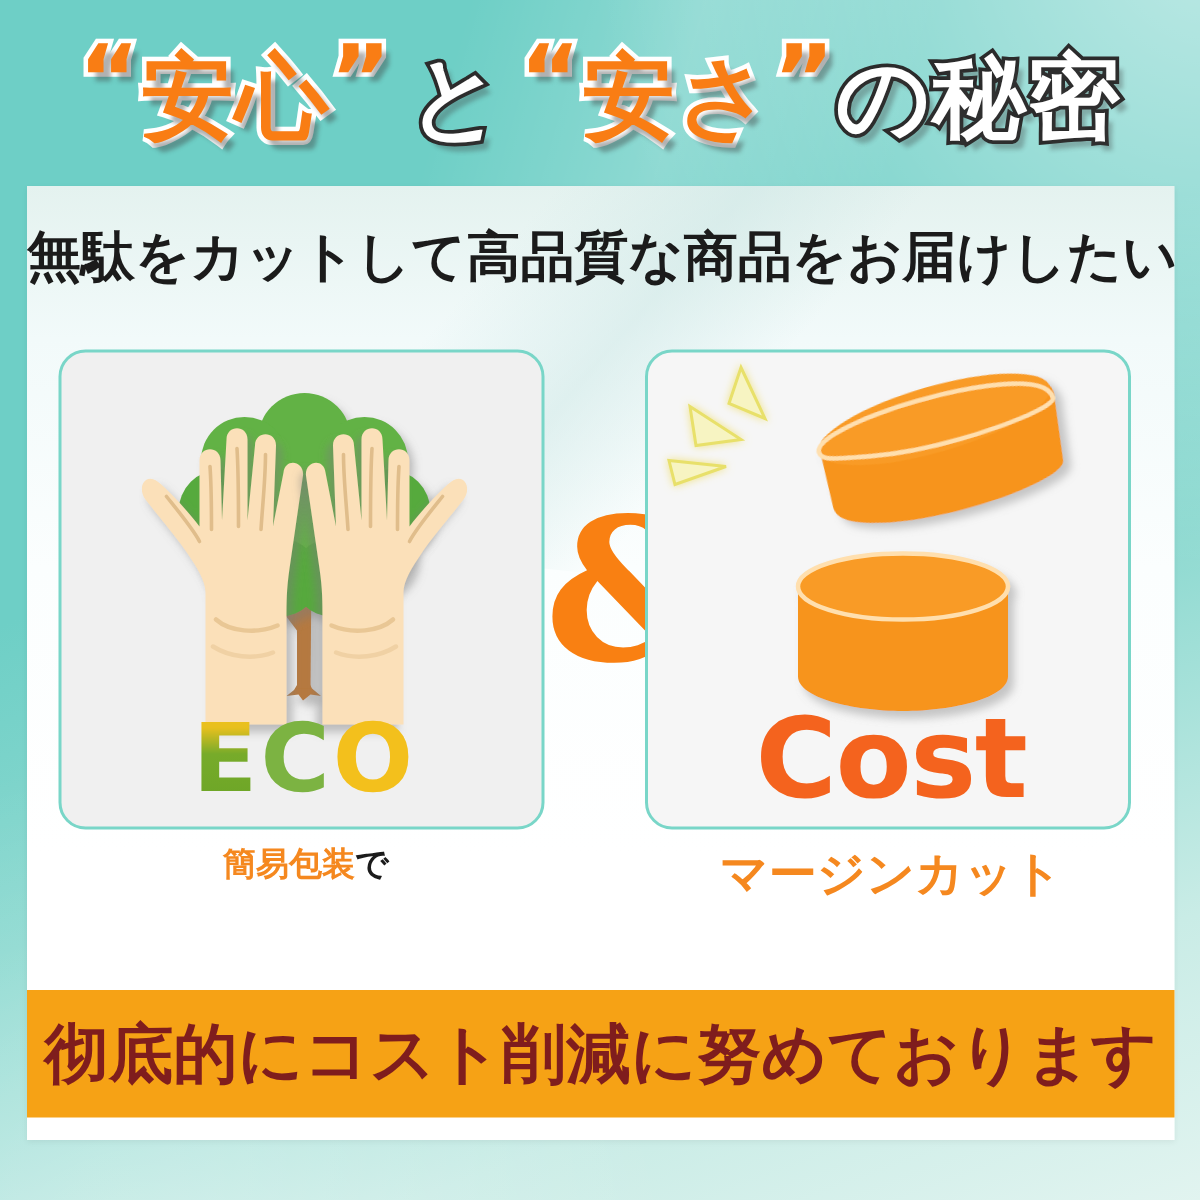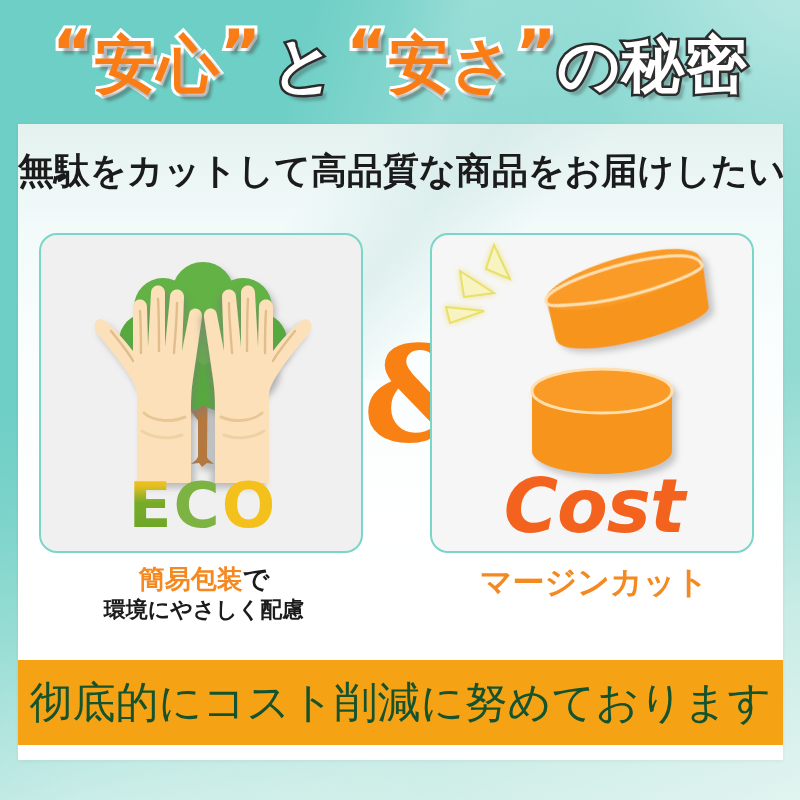--- a/index.html
+++ b/index.html
@@ -175,36 +175,35 @@
   .cost-word {
     position: absolute;
     left: 0; bottom: 8px;
     width: 324px;
     text-align: center;
     font-size: 74px;
     line-height: 1;
     font-weight: bold;
     color: #f4631e;
     font-family: "DejaVu Sans", "Liberation Sans", sans-serif;
-    font-style: italic;
     letter-spacing: -1px;
   }
 
   
   .caption {
     position: absolute;
     width: 360px;
     text-align: center;
     white-space: nowrap;
   }
   .cap-left  { left: 6px;   top: 440px; }
   .cap-right { left: 396px; top: 438px; }
 
   .cap-line1 {
-    font-size: 26px;
+    font-size: 22px;
     font-weight: bold;
     line-height: 1.22;
     color: #1b1b1b;
     font-family: "DejaVu Sans", "Liberation Sans", sans-serif;
   }
   .cap-line2 {
     font-size: 22px;
     font-weight: bold;
     line-height: 1.3;
     color: #1b1b1b;
@@ -219,22 +218,22 @@
     position: absolute;
     left: 18px; top: 660px;
     width: 765px; height: 85px;
     background: #f6a215;
     display: flex;
     align-items: center;
     justify-content: center;
   }
   .bottom-bar-text {
     font-size: 43px;
-    font-weight: normal;
-    color: #14532d;
+    font-weight: bold;
+    color: #7f1d1d;
     letter-spacing: 0px;
     white-space: nowrap;
     font-family: "DejaVu Sans", "Liberation Sans", sans-serif;
   }
 </style>
 </head>
 <body>
 
 <div id="banner">
 
@@ -380,21 +379,20 @@
               <path d="M100 160 C100 174 136 182 170 182" fill="none" stroke="#ffdfae" stroke-width="0"></path>
             </g>
           </svg>
         </div>
         <div class="cost-word">Cost</div>
       </div>
     </div>
 
     <div class="caption cap-left">
       <div class="cap-line1"><span class="cap-orange">簡易包装</span><span>で</span></div>
-      <div class="cap-line2">環境にやさしく配慮</div>
     </div>
 
     <div class="caption cap-right">
       <div class="cap-line2">マージンカット</div>
     </div>
   </div>
 
   <div class="bottom-bar">
     <div class="bottom-bar-text">彻底的にコスト削減に努めております</div>
   </div>

